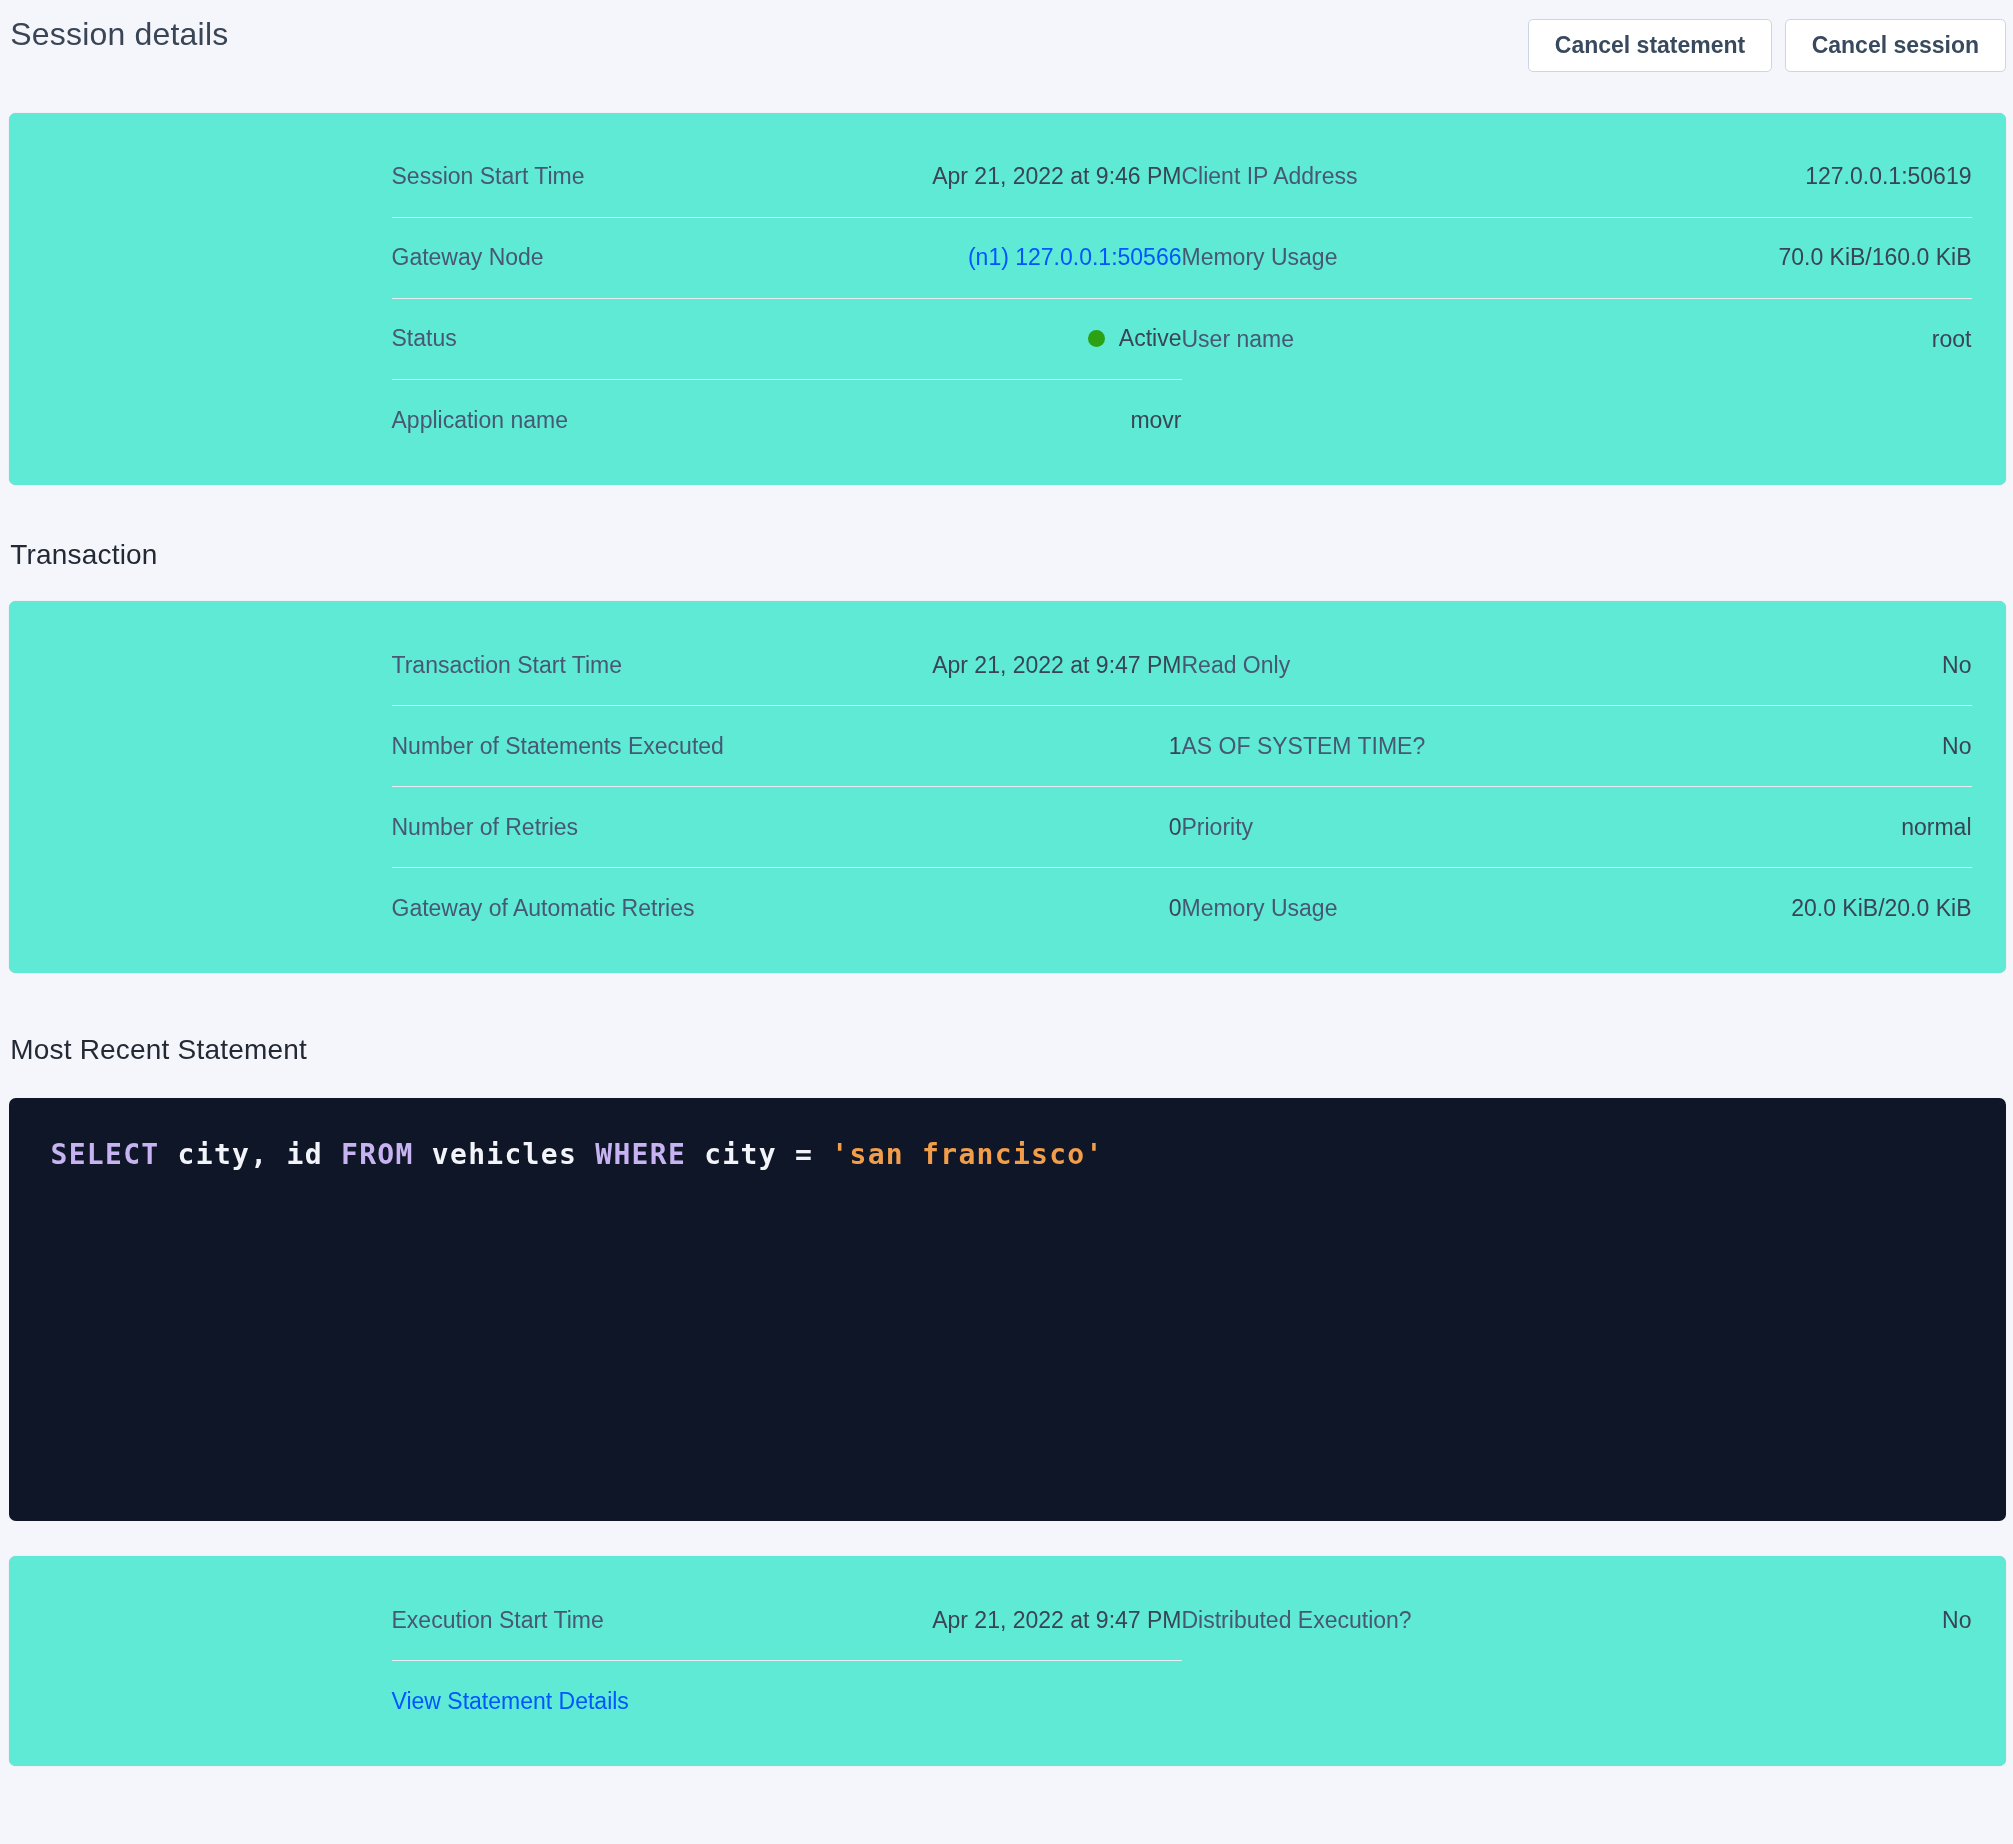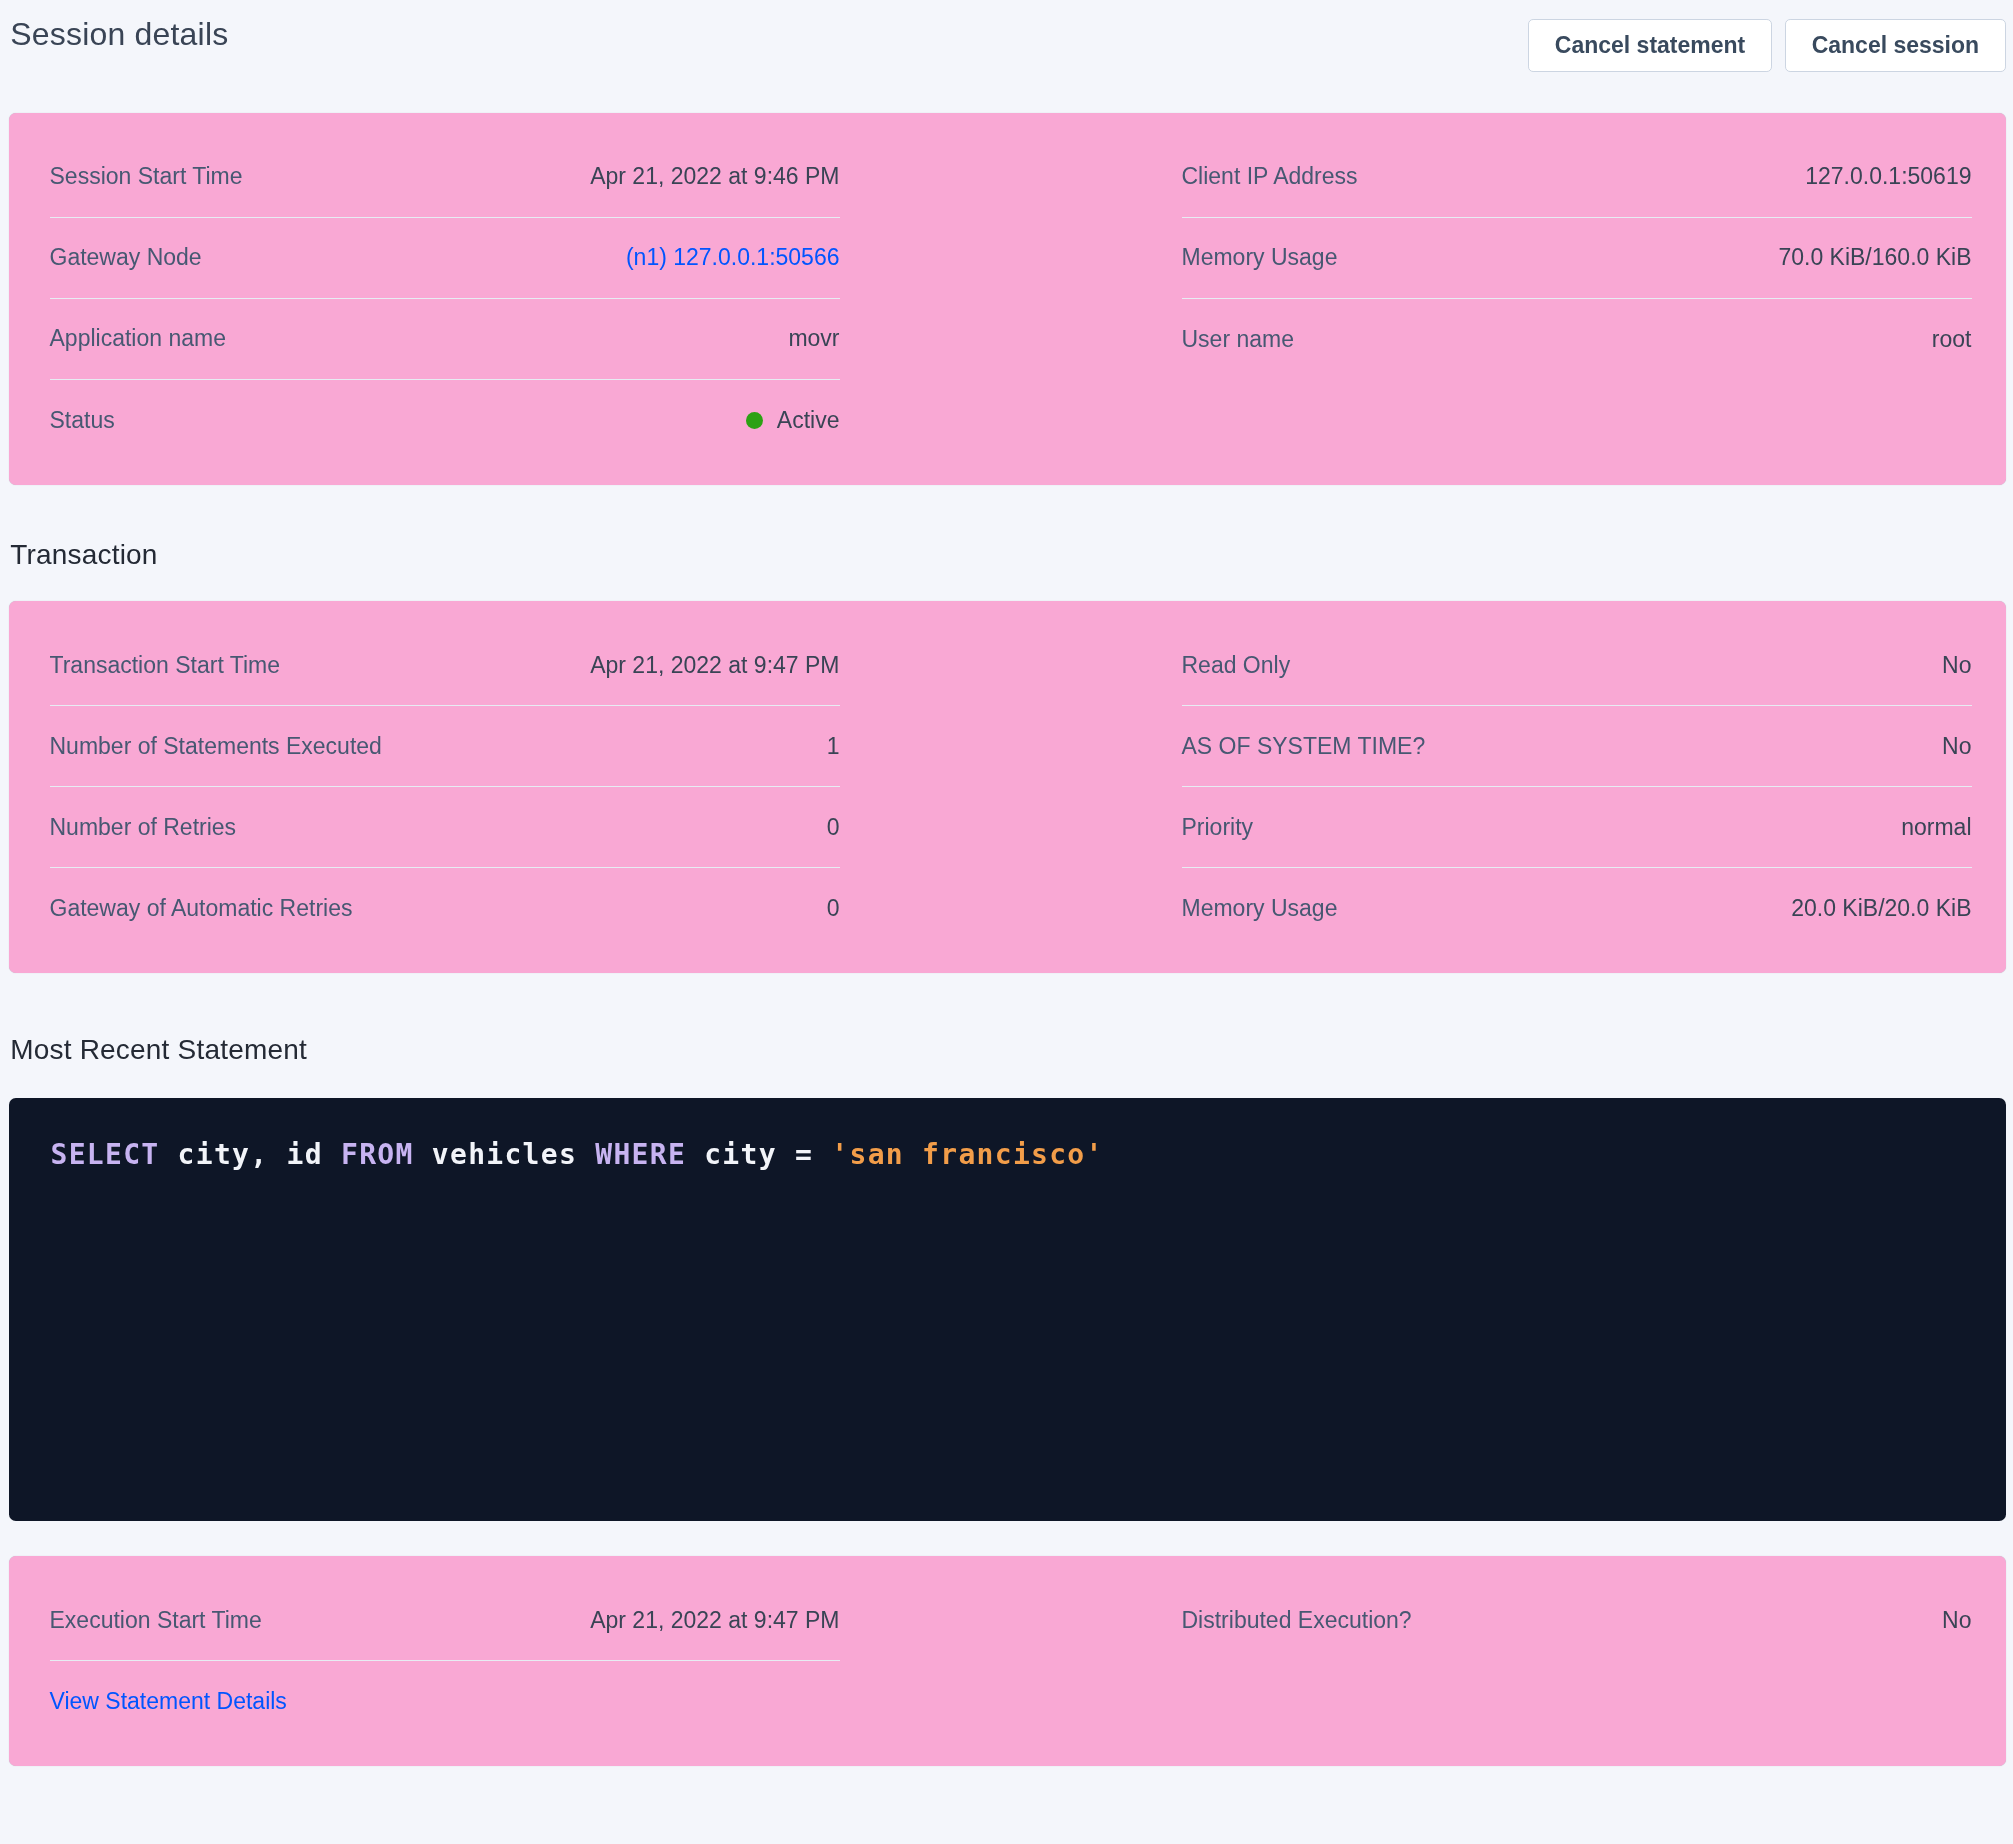--- a/index.html
+++ b/index.html
@@ -31,23 +31,23 @@
     margin: 0; font-size: 32px; font-weight: 500; color: var(--value);
     line-height: 1.25; letter-spacing: 0.2px;
   }
   .header-actions { display: flex; gap: 13.6px; padding-top: 5.1px; }
   .btn {
     background: #ffffff; border: 1.3px solid #ccd5e2; border-radius: 5.1px;
     height: 53px; padding: 0 25.4px; font-size: 23px; font-weight: 700;
     color: #394a5e; font-family: "Liberation Sans", sans-serif; cursor: pointer;
   }
   .card {
-    background: #f9a8d4; border-radius: 6.8px;
+    background: #5eead4; border-radius: 6.8px;
     margin: 0 8.5px; padding: 24px 34px 24px 41px;
-    display: flex; justify-content: space-between;
+    display: flex; justify-content: flex-end;
     box-shadow: 0 0 0.8px rgba(67,90,111,0.4);
   }
   .card-session { margin-top: 41px; }
   .col { width: 790px; }
   .kv-row {
     height: 81px; display: flex; justify-content: space-between; align-items: center;
     border-bottom: 0.8px solid var(--divider);
     font-size: 23px;
   }
   .col > .kv-row:last-child,
@@ -97,26 +97,26 @@
   <div class="col">
       <div class="kv-row">
         <span class="kv-label">Session Start Time</span>
         <span class="kv-value">Apr 21, 2022 at 9:46 PM</span>
       </div>
       <div class="kv-row">
         <span class="kv-label">Gateway Node</span>
         <a class="kv-value link" href="#">(n1) 127.0.0.1:50566</a>
       </div>
       <div class="kv-row">
+        <span class="kv-label">Status</span>
+        <span class="kv-value"><span class="status-dot"></span>Active</span>
+      </div>
+      <div class="kv-row">
         <span class="kv-label">Application name</span>
         <span class="kv-value">movr</span>
-      </div>
-      <div class="kv-row">
-        <span class="kv-label">Status</span>
-        <span class="kv-value"><span class="status-dot"></span>Active</span>
       </div>
     </div>
   <div class="col">
       <div class="kv-row">
         <span class="kv-label">Client IP Address</span>
         <span class="kv-value">127.0.0.1:50619</span>
       </div>
       <div class="kv-row">
         <span class="kv-label">Memory Usage</span>
         <span class="kv-value">70.0 KiB/160.0 KiB</span>

